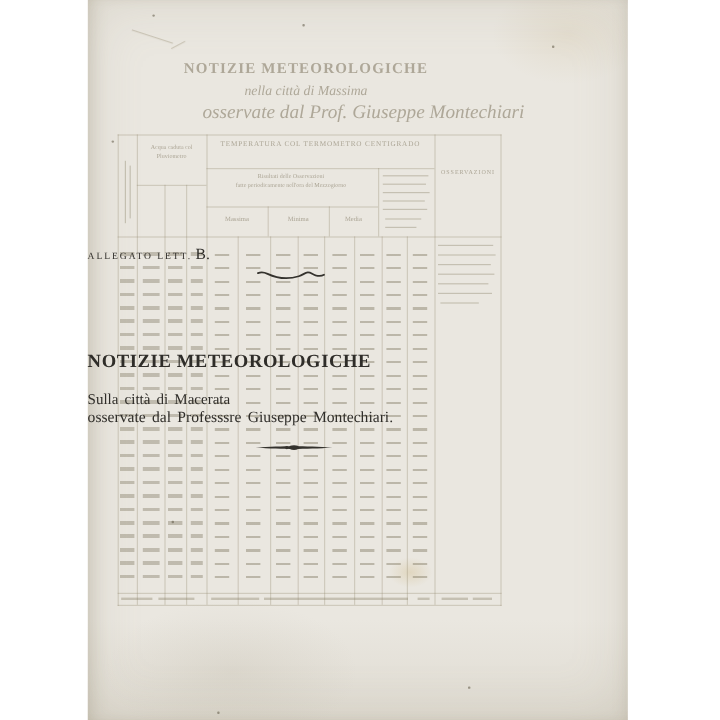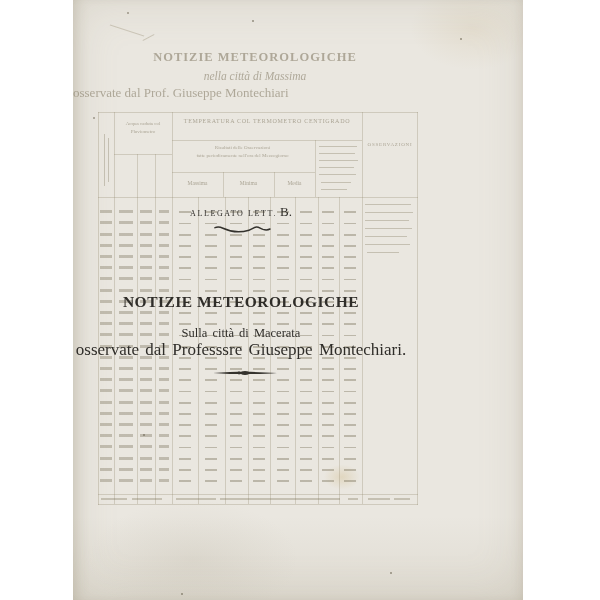--- a/index.html
+++ b/index.html
@@ -12,45 +12,45 @@
           radial-gradient(26px 18px at 269px 477px, rgba(196,166,96,.25),  transparent 70%),
           radial-gradient(140px 80px at 120px 560px,rgba(170,162,142,.16), transparent 75%),
           linear-gradient(to bottom, rgba(255,255,255,0) 86%, rgba(178,170,150,.20));
         box-shadow: inset 0 0 46px rgba(150,140,115,.20),
                     inset 10px 0 14px -8px rgba(135,125,100,.30),
                     inset -8px 0 12px -8px rgba(135,125,100,.22);}
   
   .gt{position:absolute;color:rgba(118,110,86,.52);filter:blur(.45px);white-space:nowrap;}
   .g-title{left:0;top:50px;width:364px;text-align:center;font-weight:bold;font-size:12.5px;letter-spacing:1px;}
   .g-sub1 {left:0;top:70px;width:364px;text-align:center;font-style:italic;font-size:11.5px;}
-  .g-sub2 {left:0;top:85px;width:364px;text-align:left;font-size:13px;}
+  .g-sub2 {left:0;top:85px;width:364px;text-align:right;font-style:italic;font-size:16px;}
   .gtable{position:absolute;left:25px;top:112px;width:320px;height:393px;}
   .gl{position:absolute;background:rgba(145,137,110,.30);}
   .gd{position:absolute;top:90px;height:288px;
       background-image:repeating-linear-gradient(to bottom, rgba(0,0,0,0) 0 9.4px, rgba(118,110,86,.40) 9.4px 11.2px);}
   .gn{position:absolute;top:90px;height:288px;filter:blur(.3px);
       background-image:repeating-linear-gradient(to bottom, rgba(0,0,0,0) 0 8.2px, rgba(118,110,86,.36) 8.2px 11.2px);}
   .gs{position:absolute;background:rgba(125,117,92,.34);filter:blur(.4px);}
   .gh{position:absolute;color:rgba(118,110,86,.55);filter:blur(.4px);text-align:center;white-space:nowrap;}
   .gh-temp{left:74px;top:6px; width:190px;font-size:6px;letter-spacing:.7px;}
   .gh-res1{left:74px;top:33px;width:141px;font-size:5px;}
   .gh-res2{left:74px;top:41px;width:141px;font-size:5px;}
   .gh-mas{left:74px; top:68px;width:51px;font-size:5.5px;}
   .gh-min{left:125px;top:68px;width:51px;font-size:5.5px;}
   .gh-med{left:176px;top:68px;width:41px;font-size:5.5px;}
   .gh-oss{left:264px;top:30px;width:56px;font-size:5px;letter-spacing:.8px;}
   .gh-acq{left:17px;top:8px;width:56px;font-size:5px;line-height:1.6;white-space:normal;}
   
-  .p-col{position:absolute;left:0;width:336px;text-align:center;color:#2f2d29;white-space:nowrap;}
+  .p-col{position:absolute;left:0;width:336px;color:#2f2d29;white-space:nowrap;}
   .allegato{top:204px;font-size:8px;letter-spacing:1.6px;}
   .alleg-b{font-size:13px;letter-spacing:0;margin-left:3px;}
   .squiggle{position:absolute;left:140px;top:224px;}
   .d-title{top:293px;font-size:15.5px;font-weight:bold;letter-spacing:.5px;}
   .d-sub1{top:326px;font-size:12.5px;word-spacing:2px;}
-  .d-sub2{top:340px;font-size:17px;word-spacing:2px;}
+  .d-sub2{top:340px;font-size:13px;word-spacing:2px;}
   .rule{position:absolute;left:139px;top:369px;}
   
   .speck{position:absolute;border-radius:50%;background:rgba(95,88,70,.55);}
   .crease{position:absolute;height:1px;background:rgba(155,145,120,.40);filter:blur(.3px);}
 </style>
 </head>
 <body>
 
 <div class="canvas">
   <div class="page">

